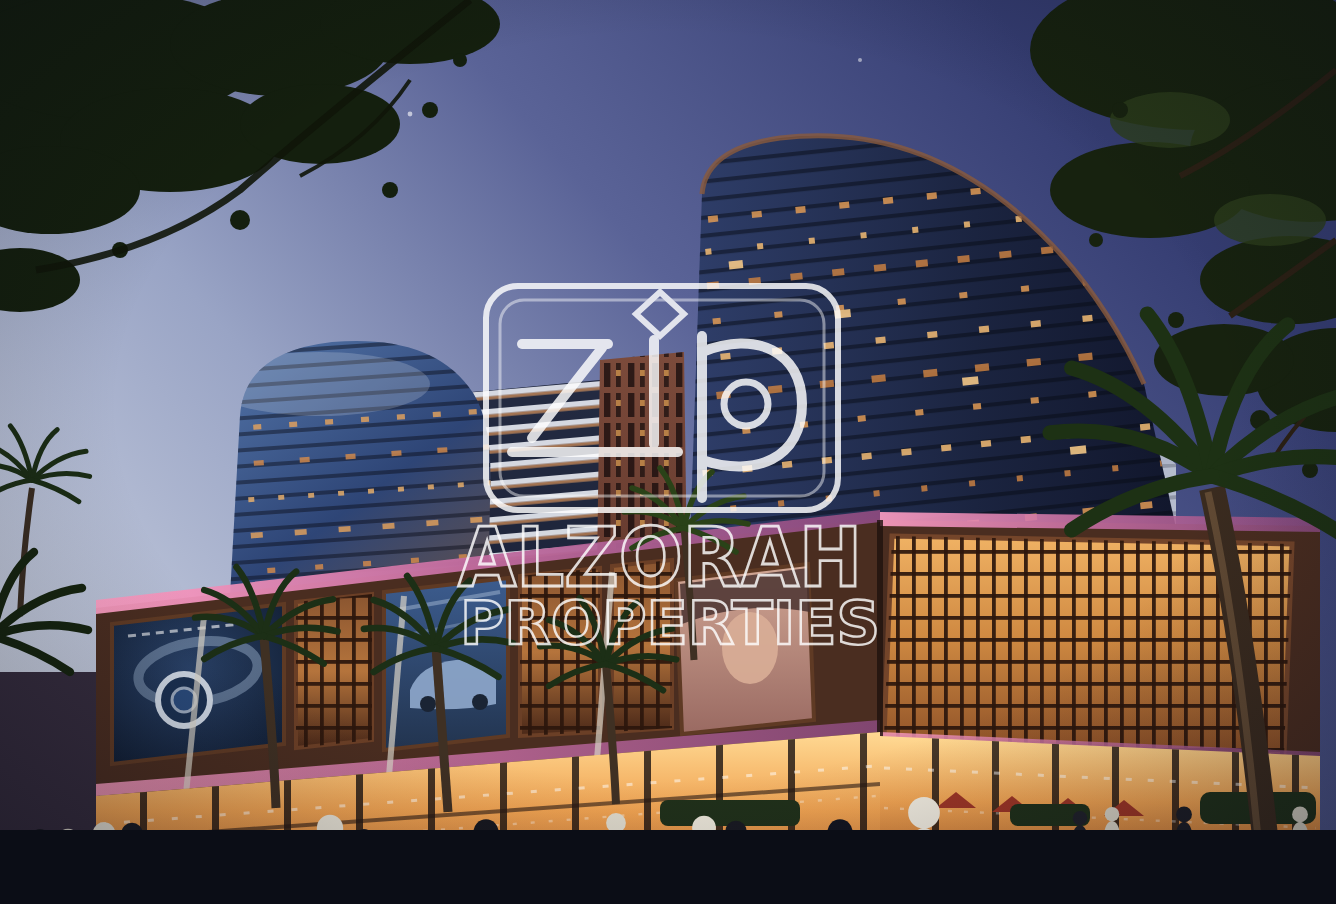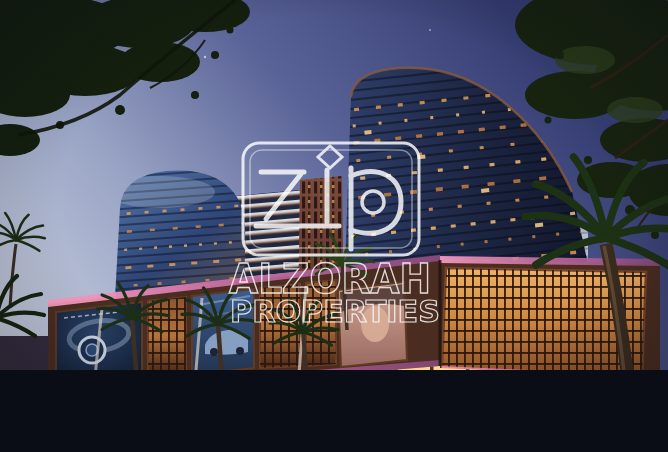--- a/index.html
+++ b/index.html
@@ -1,16 +1,16 @@
 <!DOCTYPE html>
 <html><head>
 <meta charset="utf-8">
 <style>
   html,body{margin:0;padding:0;background:#0b0d16;}
-  .stage{position:relative;width:668px;height:370px;overflow:hidden;font-family:"DejaVu Sans",sans-serif;}
+  .stage{position:relative;width:668px;height:415px;overflow:hidden;font-family:"DejaVu Sans",sans-serif;}
   .stage svg{display:block;}
   text{font-family:"DejaVu Sans",sans-serif;}
 </style>
 </head>
 <body>
 
 <div class="stage">
 <svg width="668" height="452" viewBox="0 0 668 452">
   <defs>
     <linearGradient id="gSky" gradientUnits="userSpaceOnUse" x1="60" y1="430" x2="520" y2="30">

